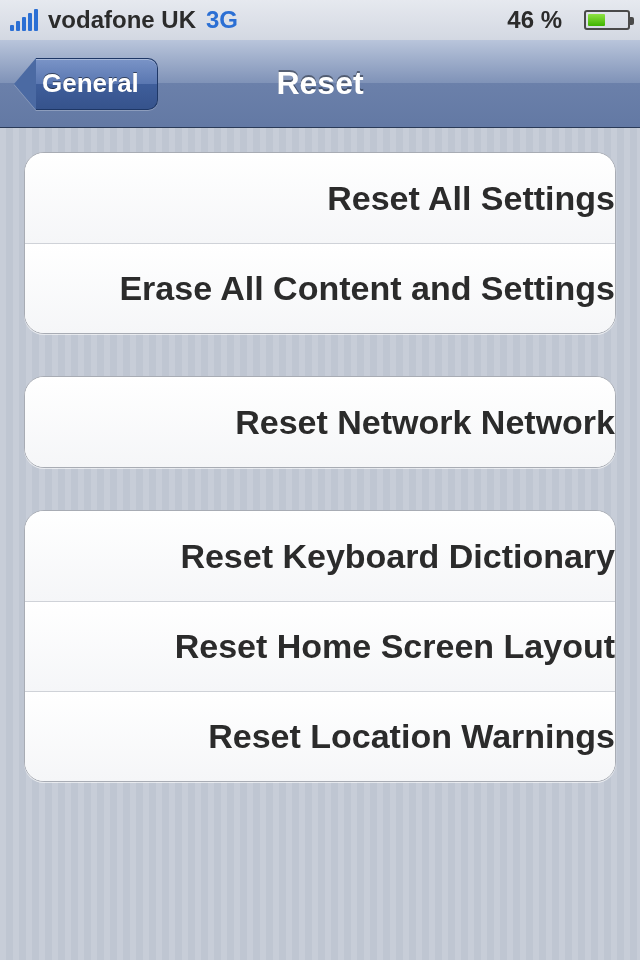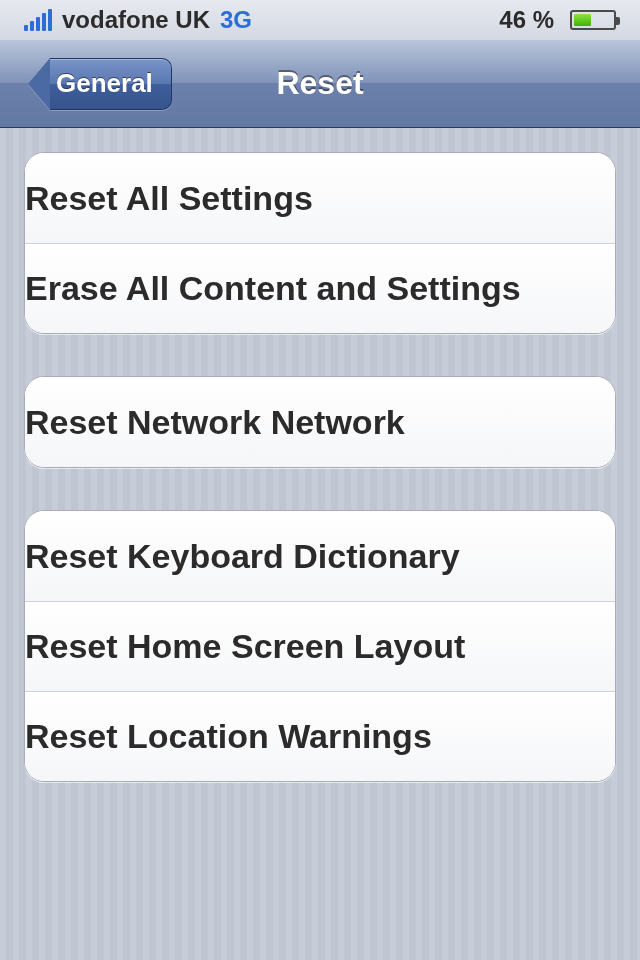--- a/index.html
+++ b/index.html
@@ -4,40 +4,40 @@
   <style>
     * { margin: 0; padding: 0; box-sizing: border-box; }
     html, body { width: 640px; height: 960px; overflow: hidden; font-family: "Helvetica Neue", Helvetica, Arial, sans-serif; }
 
     
     .status-bar {
       height: 40px;
       background: linear-gradient(to bottom, #e6e9ef 0%, #d3d8e2 100%);
       display: flex;
       align-items: center;
-      padding: 0 24px;
+      padding: 0 10px;
       font-size: 24px;
       font-weight: bold;
       color: #2b2b2b;
       justify-content: space-between;
     }
     .status-left { display: flex; align-items: center; gap: 6px; }
     .signal {
       display: flex; align-items: flex-end; gap: 2px; margin-right: 4px;
     }
     .signal span { width: 4px; background: #2b6fd4; border-radius: 1px; }
     .signal span:nth-child(1){height:6px}
     .signal span:nth-child(2){height:10px}
     .signal span:nth-child(3){height:14px}
     .signal span:nth-child(4){height:18px}
     .signal span:nth-child(5){height:22px}
     .carrier { font-weight: 600; }
     .conn { color:#2b6fd4; margin-left: 4px; font-weight: bold; }
     .status-time { position:absolute; left:0; right:0; text-align:center; font-weight:bold; color:#000; }
-    .status-right { margin-left:auto; display:flex; align-items:center; gap:16px; }
+    .status-right { margin-left:auto; display:flex; align-items:center; gap:22px; }
     .battery {
       width: 46px; height: 20px; border: 2px solid #4a4a4a; border-radius: 3px;
       position: relative; display: flex; align-items: center; padding: 2px;
     }
     .battery::after {
       content:""; position:absolute; right:-6px; top:5px; width:4px; height:8px;
       background:#4a4a4a; border-radius: 0 2px 2px 0;
     }
     .battery-fill { height:100%; width:46%; background: linear-gradient(to bottom,#8ee243,#3fb400); border-radius:1px; }
 
@@ -47,21 +47,21 @@
       background: linear-gradient(to bottom, #b9c5db 0%, #8093b8 49%, #6b80aa 50%, #6379a4 100%);
       border-bottom: 1px solid #2a3a57;
       position: relative;
       display:flex; align-items:center; justify-content:center;
     }
     .nav-title {
       font-size: 32px; font-weight: bold; color: #fff;
       text-shadow: 0 -2px 0 rgba(0,0,0,.4);
     }
     .back-btn {
-      position:absolute; left:28px; top:50%; transform:translateY(-50%);
+      position:absolute; left:14px; top:50%; transform:translateY(-50%);
       display:flex; align-items:center;
       filter: drop-shadow(0 1px 0 rgba(255,255,255,.25));
     }
     .back-arrow {
       width: 0; height: 0;
       border-top: 26px solid transparent;
       border-bottom: 26px solid transparent;
       border-right: 22px solid #4b6aa3;
     }
     .back-body {
@@ -91,21 +91,21 @@
     .group {
       background: #fff;
       border-radius: 20px;
       border: 1px solid #a8acb4;
       box-shadow: 0 1px 0 rgba(255,255,255,.6), inset 0 0 0 1px rgba(255,255,255,.5);
       margin-bottom: 42px;
       overflow: hidden;
     }
     .cell {
       height: 90px;
-      display:flex; align-items:center; justify-content:flex-start;
+      display:flex; align-items:center; justify-content:flex-end;
       font-size: 34px; font-weight: bold; color: #2b2b2b;
       background: linear-gradient(to bottom, #ffffff 0%, #f5f6f8 100%);
       border-top: 1px solid #cfd2d8;
       cursor: pointer;
     }
     .group .cell:first-child { border-top: none; }
   </style>
 </head>
 <body>
 

